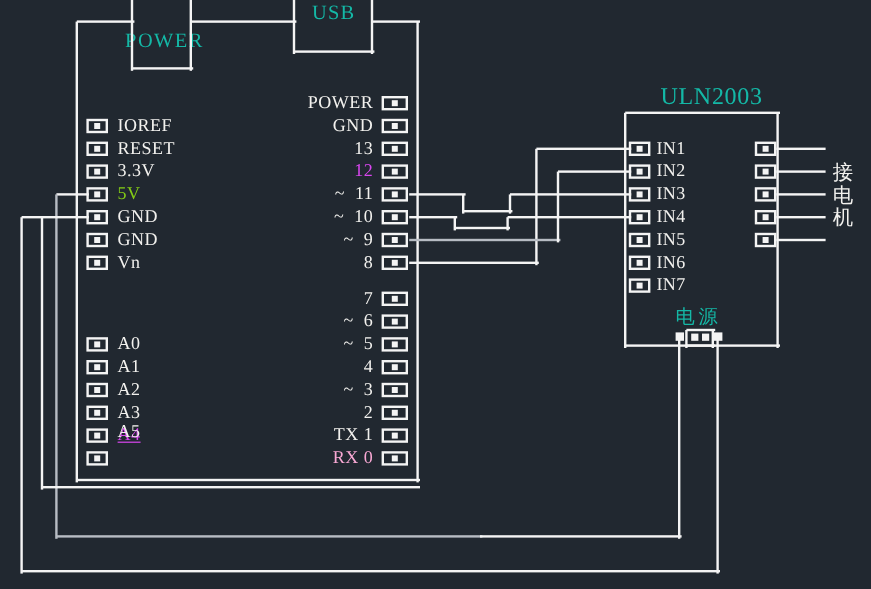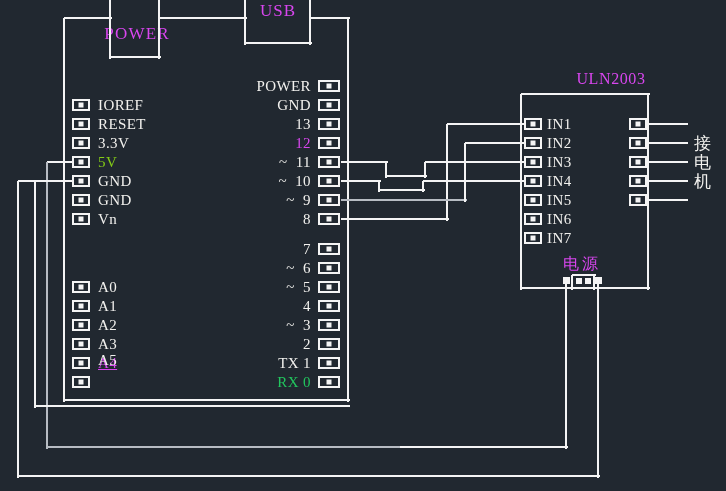--- a/index.html
+++ b/index.html
@@ -7,24 +7,24 @@
     position:relative;width:726px;height:491px;overflow:hidden;
     background:#212830;
     font-family:"Liberation Serif","DejaVu Serif",serif;
   }
   .seg{position:absolute;}
   .rectfill{position:absolute;}
   .pinbox{position:absolute;height:12px;border:2px solid #f4f4f4;box-sizing:border-box;background:transparent;}
   .pindot{position:absolute;width:5px;height:5px;top:50%;left:50%;transform:translate(-50%,-50%);background:#f4f4f4;}
   .lbl{position:absolute;color:#f2f1ee;font-size:15px;line-height:18px;white-space:pre;letter-spacing:.4px;}
   .lbl.right{text-align:right;}
-  .title{position:absolute;color:#d946ef;white-space:pre;}
+  .title{position:absolute;color:#14b8a6;white-space:pre;}
   #lblPower{left:137px;top:24px;transform:translateX(-50%);font-size:17px;letter-spacing:1.2px;}
   #lblUsb{left:278px;top:1px;transform:translateX(-50%);font-size:17px;letter-spacing:1px;}
-  #lblUln{left:611px;top:70px;transform:translateX(-50%);font-size:16px;letter-spacing:.6px;}
+  #lblUln{left:593px;top:70px;transform:translateX(-50%);font-size:20px;letter-spacing:.6px;}
   #lblPsu{left:582px;top:254px;transform:translateX(-50%);font-size:16px;letter-spacing:3px;}
   .cjk{position:absolute;left:694px;color:#f2f1ee;font-size:17px;line-height:19px;}
 </style>
 </head>
 <body style="background: rgb(33, 40, 48);">
 
 <div id="canvas" style="background: rgb(33, 40, 48);">
   <div class="title" id="lblPower">POWER</div>
   <div class="title" id="lblUsb">USB</div>
   <div class="title" id="lblUln">ULN2003</div>
@@ -129,21 +129,21 @@
       <span class="pindot" style="background: rgb(244, 244, 244);"></span>
     </div>
     <div class="lbl right" style="right: 415px; top: 335px; color: rgb(242, 241, 238);">2</div>
     <div class="pinbox" style="left: 318px; top: 357px; width: 22px; border-color: rgb(244, 244, 244);">
       <span class="pindot" style="background: rgb(244, 244, 244);"></span>
     </div>
     <div class="lbl right" style="right: 415px; top: 354px; color: rgb(242, 241, 238);">TX 1</div>
     <div class="pinbox" style="left: 318px; top: 376px; width: 22px; border-color: rgb(244, 244, 244);">
       <span class="pindot" style="background: rgb(244, 244, 244);"></span>
     </div>
-    <div class="lbl right" style="right: 415px; top: 373px; color: #22c55e;">RX 0</div>
+    <div class="lbl right" style="right: 415px; top: 373px; color: #f9a8d4;">RX 0</div>
     <div class="pinbox" style="left: 72px; top: 281px; width: 18px; border-color: rgb(244, 244, 244);">
       <span class="pindot" style="background: rgb(244, 244, 244);"></span>
     </div>
     <div class="lbl" style="left: 98px; top: 278px; color: rgb(242, 241, 238);">A0</div>
     <div class="pinbox" style="left: 72px; top: 300px; width: 18px; border-color: rgb(244, 244, 244);">
       <span class="pindot" style="background: rgb(244, 244, 244);"></span>
     </div>
     <div class="lbl" style="left: 98px; top: 297px; color: rgb(242, 241, 238);">A1</div>
     <div class="pinbox" style="left: 72px; top: 319px; width: 18px; border-color: rgb(244, 244, 244);">
       <span class="pindot" style="background: rgb(244, 244, 244);"></span>

